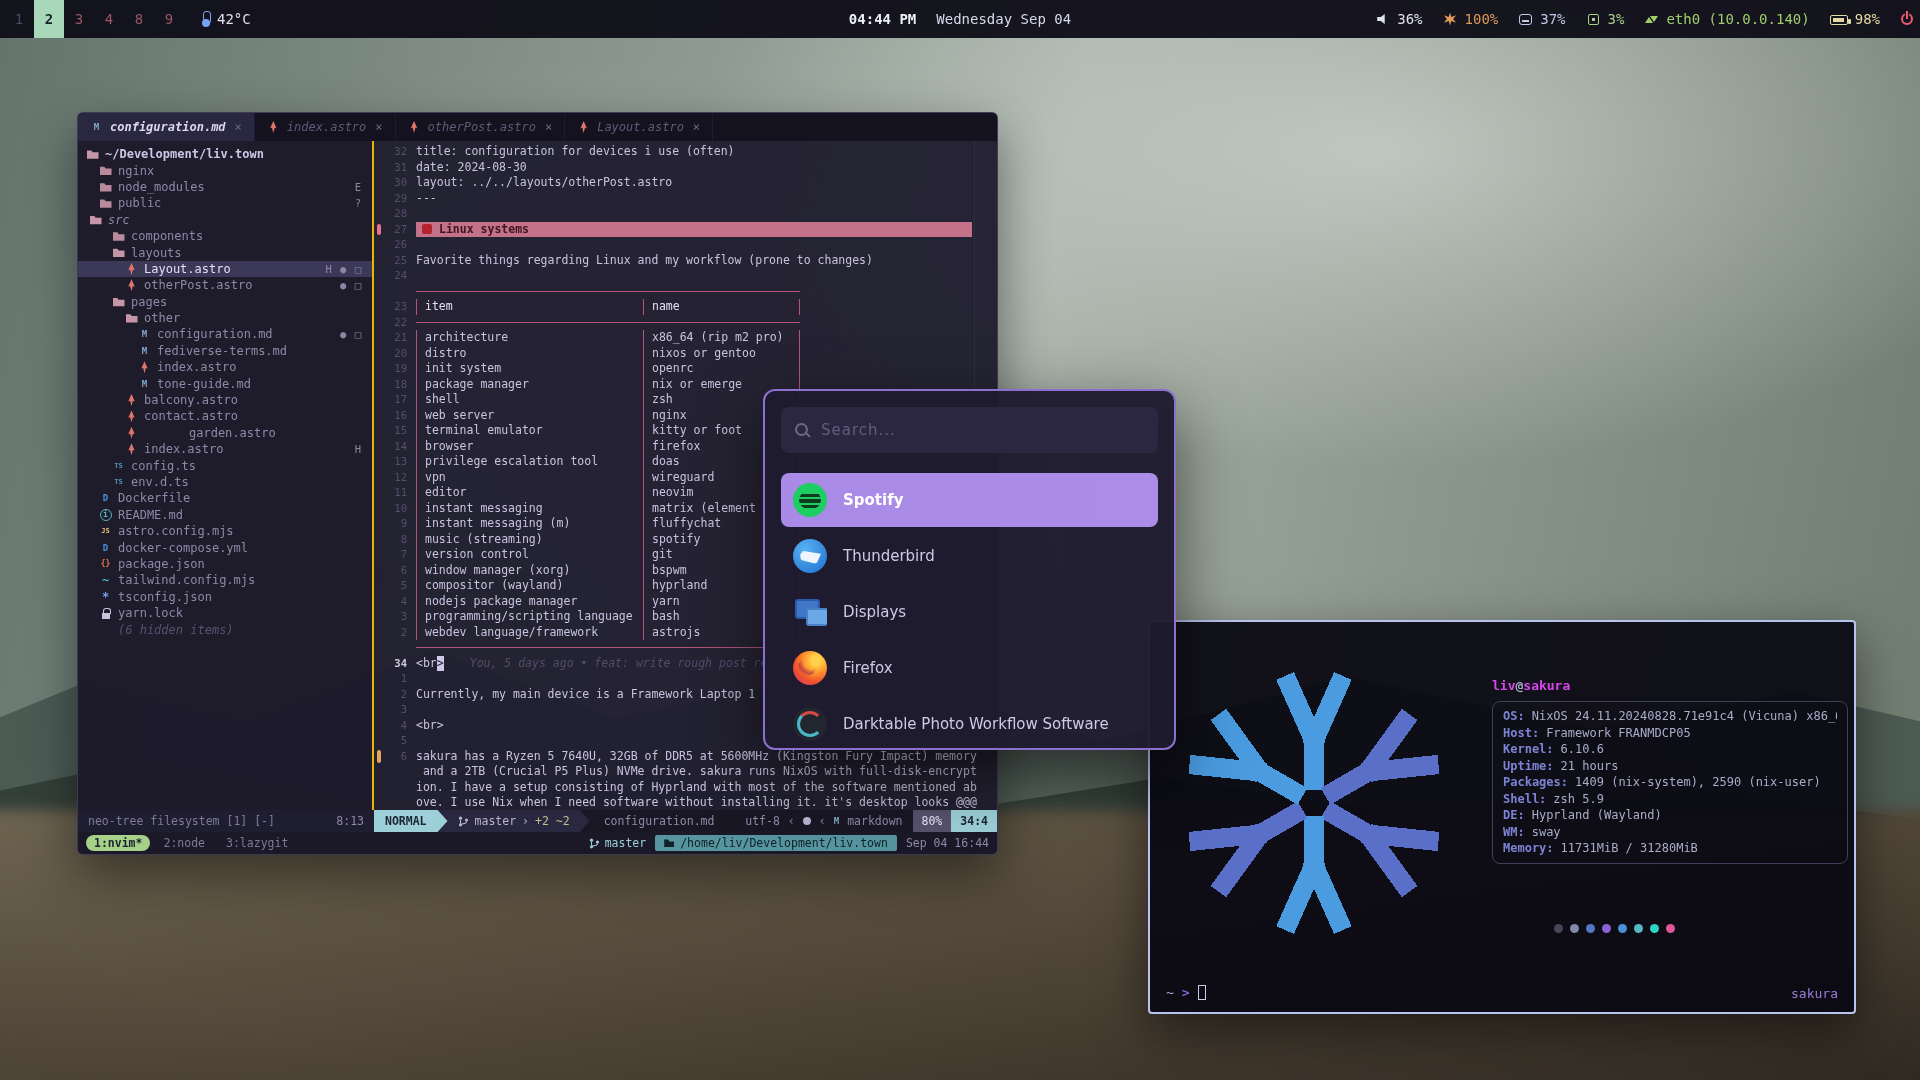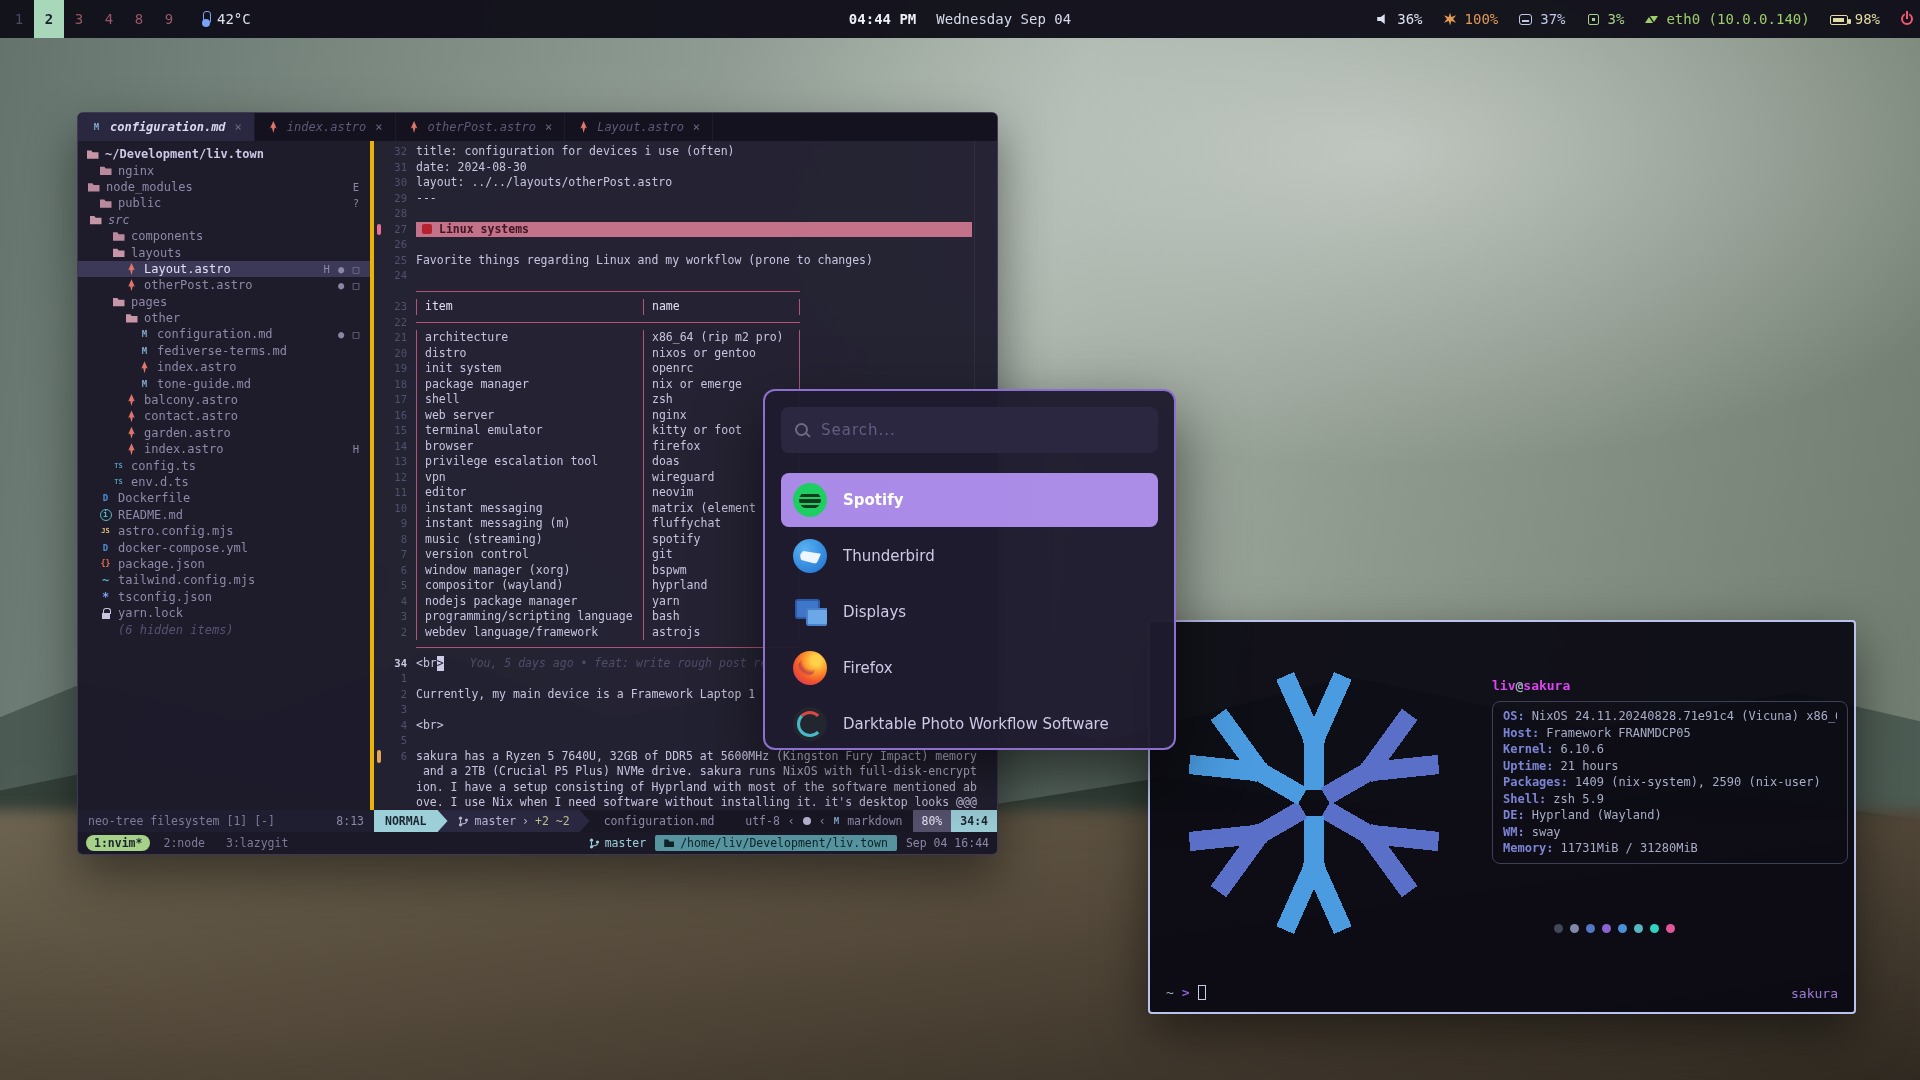--- a/index.html
+++ b/index.html
@@ -50,21 +50,21 @@
 
 
 .editor{position:absolute;left:77px;top:112px;width:921px;height:743px;background:rgba(33,31,48,.97);border:1px solid rgba(84,79,115,.55);border-radius:6px;box-shadow:0 20px 50px rgba(0,0,0,.45);z-index:10;display:flex;flex-direction:column;font-family:"DejaVu Sans Mono",monospace;overflow:hidden}
 .tabbar{height:28px;background:#14121e;display:flex;align-items:stretch;flex:none}
 .tab{display:flex;align-items:center;gap:7px;padding:0 12px;font-size:12px;font-style:italic;color:#5e5a78;border-right:1px solid #1e1b2d;white-space:nowrap}
 .tab.active{background:#2a2740;color:#dad7ef;font-weight:bold}
 .tab .close{font-style:normal;font-weight:normal;color:#6e6a86;margin-left:2px}
 .main{flex:1;display:flex;min-height:0}
 
 
-.tree{width:296px;flex:none;background:rgba(27,25,40,.65);border-right:4px solid #eab308;padding-top:5px;font-size:12px;overflow:hidden}
+.tree{width:296px;flex:none;background:rgba(27,25,40,.65);border-right:2px solid #eab308;padding-top:5px;font-size:12px;overflow:hidden}
 .treerow{display:flex;align-items:center;height:16.4px;color:#8e89a8;white-space:nowrap;padding-right:6px}
 .treerow.selected{background:#3c3857;color:#e2dff5}
 .treerow.root .label{color:#cbc7e6;font-weight:bold}
 .treerow.dim{color:#575372;font-style:italic}
 .treerow .label{margin-left:6px;overflow:hidden}
 .treerow .badge{margin-left:auto;color:#8a86a4;font-size:10.5px;letter-spacing:1px;padding-right:4px}
 
 
 .fico{width:13px;height:13px;flex:none;position:relative;display:inline-flex;align-items:center;justify-content:center;font-weight:bold;font-style:normal}
 .folder-icon::before,.folder-open-icon::before{content:"";width:12px;height:10px;background:#b98a9e;clip-path:polygon(0 12%,40% 12%,52% 30%,100% 30%,100% 95%,0 95%)}
@@ -292,21 +292,21 @@
               <span class="label">~/Development/liv.town</span>
               <span class="badge"></span>
             </div>
           
             <div class="treerow" style="padding-left: 21px;">
               <span class="fico folder-icon"></span>
               <span class="label">nginx</span>
               <span class="badge"></span>
             </div>
           
-            <div class="treerow" style="padding-left: 9px; text-align: right;">
+            <div class="treerow" style="padding-left: 21px; text-align: right;">
               <span class="fico folder-icon"></span>
               <span class="label">node_modules</span>
               <span class="badge">E</span>
             </div>
           
             <div class="treerow" style="padding-left: 21px;">
               <span class="fico folder-icon"></span>
               <span class="label">public</span>
               <span class="badge">?</span>
             </div>
@@ -382,21 +382,21 @@
               <span class="label">balcony.astro</span>
               <span class="badge"></span>
             </div>
           
             <div class="treerow" style="padding-left: 47px;">
               <span class="fico astro-icon"></span>
               <span class="label">contact.astro</span>
               <span class="badge"></span>
             </div>
           
-            <div class="treerow" style="padding-left: 47px;">
+            <div class="treerow" style="padding-left: 47px; gap: 45px;">
               <span class="fico astro-icon"></span>
               <span class="label">garden.astro</span>
               <span class="badge"></span>
             </div>
           
             <div class="treerow" style="padding-left: 47px;">
               <span class="fico astro-icon"></span>
               <span class="label">index.astro</span>
               <span class="badge">H</span>
             </div>

